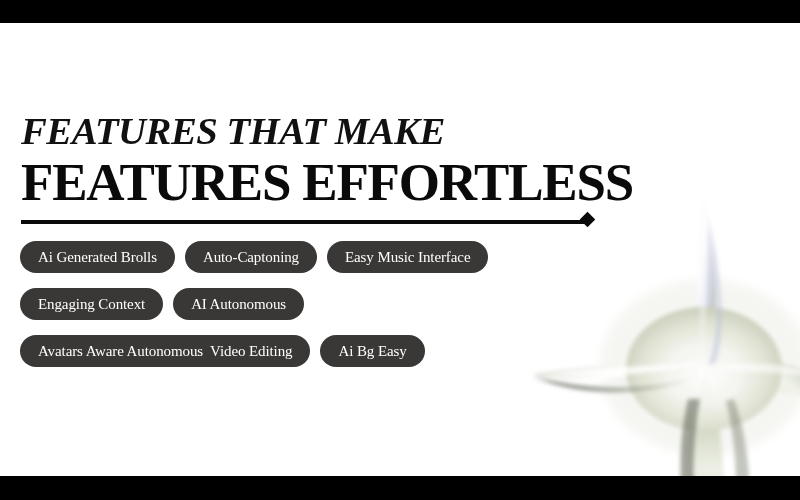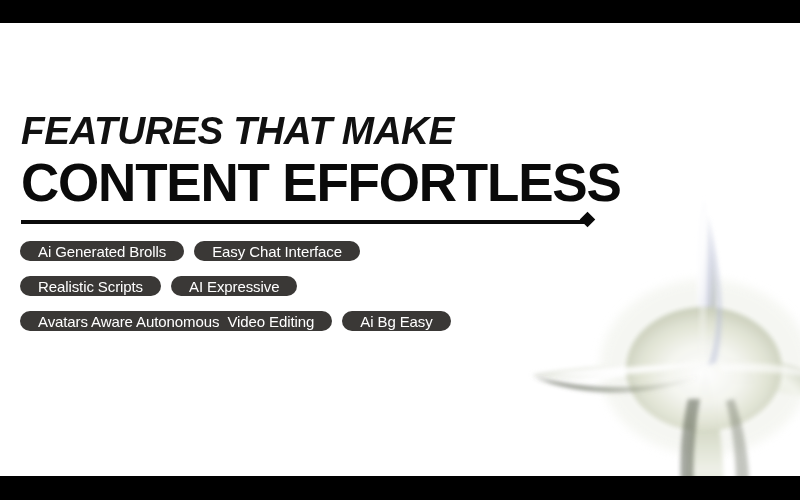--- a/index.html
+++ b/index.html
@@ -7,21 +7,21 @@
     padding: 0;
     background: #ffffff;
   }
 
   #stage {
     position: relative;
     width: 800px;
     height: 500px;
     overflow: hidden;
     background: #ffffff;
-    font-family: Liberation Sans, sans-serif;
+    font-family: Liberation Serif, serif;
     -webkit-font-smoothing: antialiased;
   }
 
   
   .bar {
     position: absolute;
     left: 0;
     width: 800px;
     background: #000000;
     z-index: 40;
@@ -97,21 +97,21 @@
   .pill-row {
     display: flex;
     align-items: center;
     gap: 10px;
     margin-bottom: 15px;
   }
   .pill {
     display: inline-flex;
     align-items: center;
     justify-content: center;
-    height: 20px;
+    height: 32px;
     padding: 0 18px;
     border-radius: 18px;
     background: #3a3836;
     color: #ffffff;
     font-size: 15px;
     font-weight: 500;
     letter-spacing: -0.1px;
     white-space: pre;
     box-sizing: border-box;
   }
@@ -131,38 +131,39 @@
 </head>
 <body>
 
 <div id="stage">
 
   <div class="bar bar-top"></div>
   <div class="bar bar-bottom"></div>
 
   <div class="headline">
     <div class="headline-line1">FEATURES THAT MAKE</div>
-    <div class="headline-line2">CONTENT EFFORTLESS</div>
+    <div class="headline-line2">FEATURES EFFORTLESS</div>
   </div>
 
   <div class="divider">
     <div class="divider-line"></div>
     <div class="divider-diamond"></div>
   </div>
 
   <div class="pill-rows">
 
     <div class="pill-row">
       <div class="pill">Ai Generated Brolls</div>
-      <div class="pill">Easy Chat Interface</div>
+      <div class="pill">Auto-Captoning</div>
+      <div class="pill">Easy Music Interface</div>
     </div>
 
     <div class="pill-row">
-      <div class="pill">Realistic Scripts</div>
-      <div class="pill">AI Expressive</div>
+      <div class="pill">Engaging Context</div>
+      <div class="pill">AI Autonomous</div>
     </div>
 
     <div class="pill-row">
       <div class="pill">Avatars Aware Autonomous  Video Editing</div>
       <div class="pill">Ai Bg Easy</div>
     </div>
 
   </div>
 
   <div class="star-wrap">

